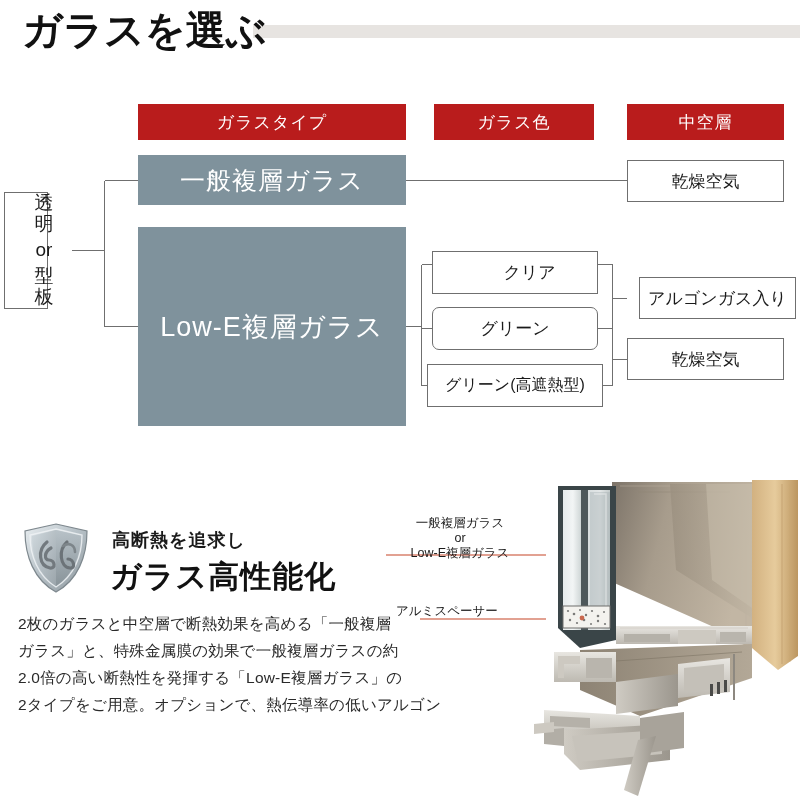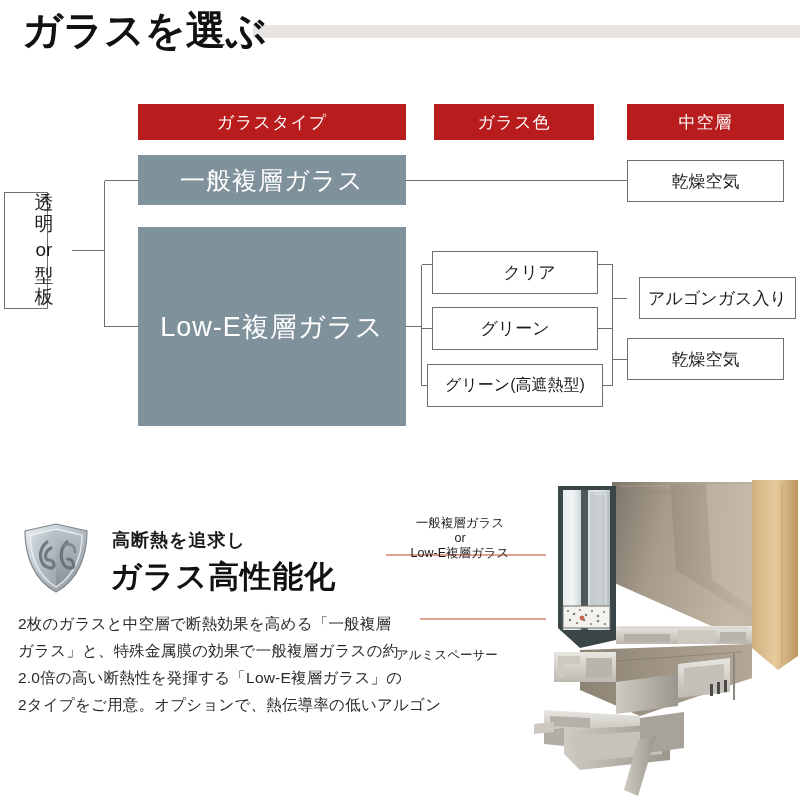--- a/index.html
+++ b/index.html
@@ -58,21 +58,21 @@
   #box-general {
     left: 138px; top: 155px; width: 268px; height: 50px;
     font-size: 25px; letter-spacing: 1px;
   }
   #box-lowe {
     left: 138px; top: 227px; width: 268px; height: 199px;
     font-size: 27px; letter-spacing: 1px;
   }
 
   #box-clear     { left: 432px; top: 251px; width: 166px; height: 43px; padding-left: 29px; }
-  #box-green     { left: 432px; top: 307px; width: 166px; height: 43px; }
+  #box-green     { left: 432px; top: 307px; width: 166px; height: 43px; border-radius: 7px; }
   #box-green-hs  { left: 427px; top: 364px; width: 176px; height: 43px; font-size: 16px; }
 
   #box-dryair-top { left: 627px; top: 160px; width: 157px; height: 42px; }
   #box-argon      { left: 627px; top: 277px; width: 157px; height: 42px; margin-left: 12px; }
   #box-dryair-bot { left: 627px; top: 338px; width: 157px; height: 42px; }
 
   
   #feature { position: absolute; left: 0; top: 470px; width: 800px; height: 330px; }
 
   #shield-emblem { position: absolute; left: 22px; top: 52px; width: 68px; height: 72px; }
@@ -96,21 +96,21 @@
 
   
   #photo-wrap { position: absolute; left: 520px; top: 478px; width: 280px; height: 322px; }
   #photo-svg  { position: absolute; left: 0; top: 0; }
 
   .anno-label {
     position: absolute; font-size: 12.5px; color: #1a1a1a;
     line-height: 15px; white-space: nowrap; text-align: center;
   }
   #anno-glass   { left: 392px; top: 516px; width: 136px; }
-  #anno-spacer  { left: 396px; top: 648px; font-family: Liberation Serif, serif; }
+  #anno-spacer  { left: 396px; top: 604px; font-family: Liberation Serif, serif; }
   #anno-svg     { position: absolute; left: 380px; top: 478px; }
 </style>
 </head>
 <body>
 
 <div id="title-row">
   <div id="title-accent-bar"></div>
   <div id="page-title">ガラスを選ぶ</div>
 </div>
 

